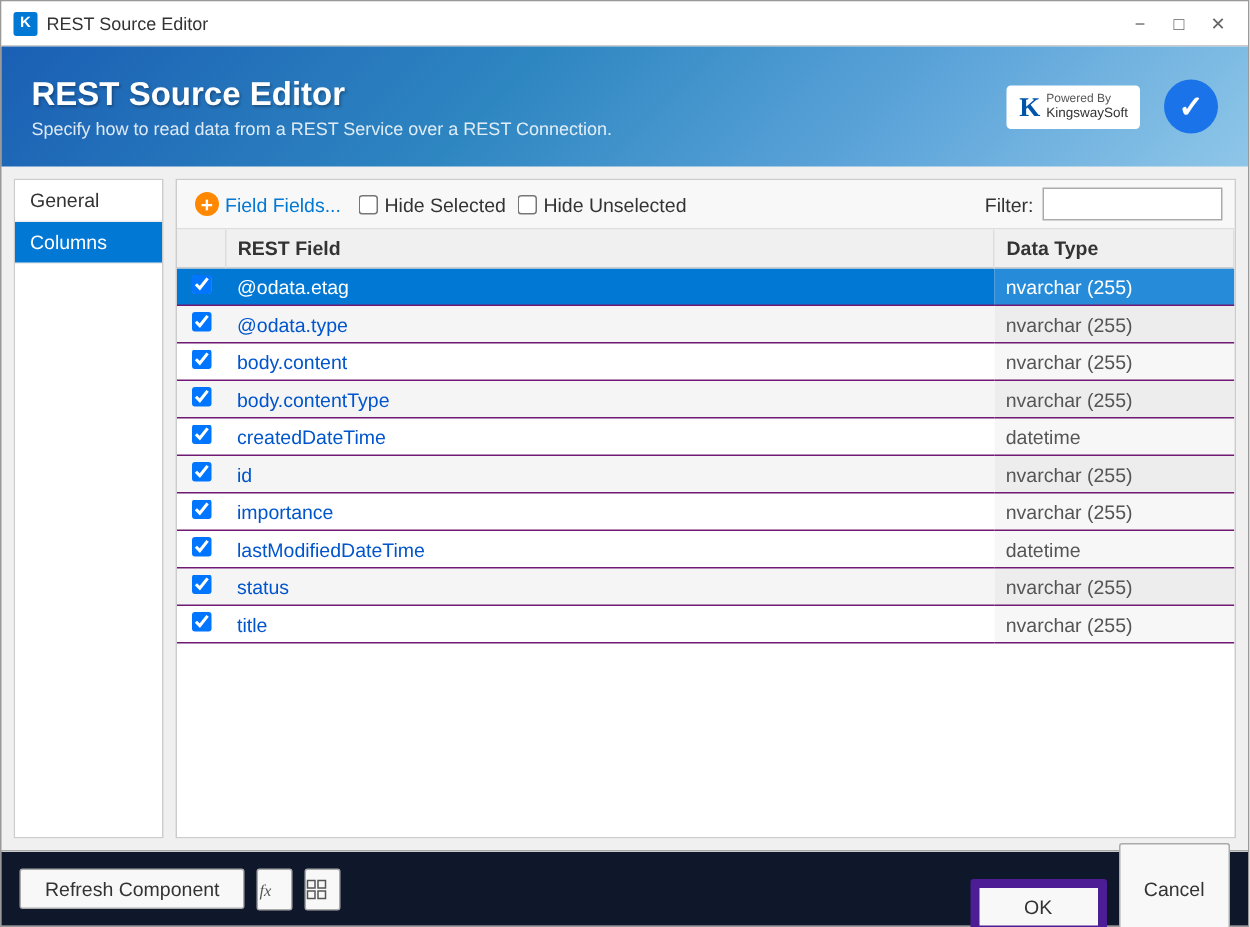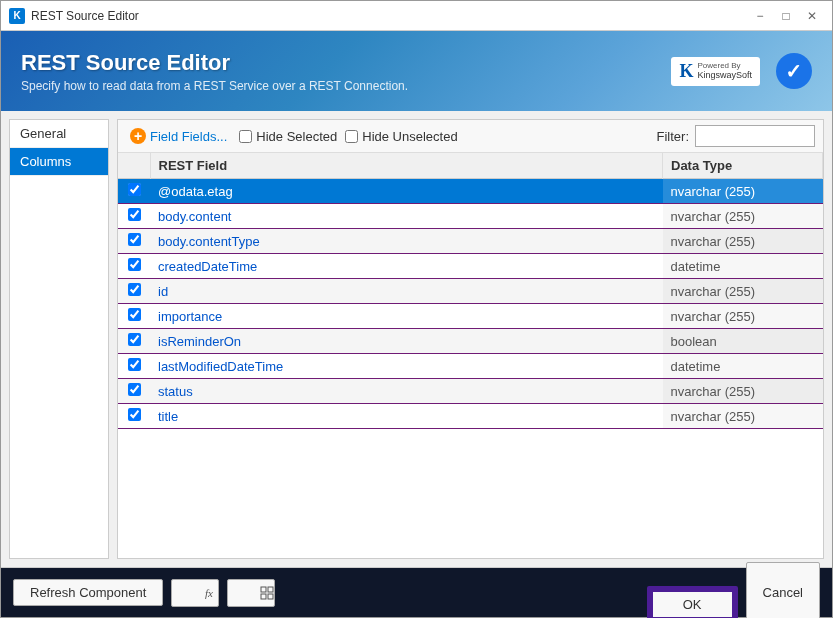--- a/index.html
+++ b/index.html
@@ -319,28 +319,28 @@
     .footer-btn {
       padding: 5px 16px;
       border: 1px solid #aaa;
       background: #f8f8f8;
       cursor: pointer;
       font-size: 13px;
       color: #333;
       border-radius: 2px;
     }
     .footer-icon-btn {
-      width: 48px;
+      width: 24px;
       height: 28px;
       border: 1px solid #aaa;
       background: #f8f8f8;
       cursor: pointer;
       display: flex;
       align-items: center;
-      justify-content: flex-end;
+      justify-content: flex-start;
       border-radius: 2px;
     }
     .footer-right {
       margin-left: auto;
       display: flex;
       gap: 8px;
     }
     .ok-btn {
       padding: 5px 30px;
       border: 6px solid #4c1d95;
@@ -440,20 +440,25 @@
                   <span>Data Type</span>
                 </th>
               </tr>
             </thead>
             <tbody id="table-body">
             <tr class="selected">
                   <td class="check-cell"><input type="checkbox" checked="" style=""></td>
                   <td style="color: white;">@odata.etag</td>
                   <td class="data-type-cell">nvarchar (255)</td>
                 </tr>
+                <tr class="alt-bg">
+                  <td class="check-cell"><input type="checkbox" checked="" style=""></td>
+                  <td style="color: rgb(0, 85, 204);">@odata.type</td>
+                  <td class="data-type-cell">nvarchar (255)</td>
+                </tr>
                 <tr>
                   <td class="check-cell"><input type="checkbox" checked="" style=""></td>
                   <td style="color: rgb(0, 85, 204);">body.content</td>
                   <td class="data-type-cell">nvarchar (255)</td>
                 </tr>
                 <tr class="alt-bg">
                   <td class="check-cell"><input type="checkbox" checked="" style=""></td>
                   <td style="color: rgb(0, 85, 204);">body.contentType</td>
                   <td class="data-type-cell">nvarchar (255)</td>
                 </tr>
@@ -464,25 +469,20 @@
                 </tr>
                 <tr class="alt-bg">
                   <td class="check-cell"><input type="checkbox" checked="" style=""></td>
                   <td style="color: rgb(0, 85, 204);">id</td>
                   <td class="data-type-cell">nvarchar (255)</td>
                 </tr>
                 <tr>
                   <td class="check-cell"><input type="checkbox" checked="" style=""></td>
                   <td style="color: rgb(0, 85, 204);">importance</td>
                   <td class="data-type-cell">nvarchar (255)</td>
-                </tr>
-                <tr class="alt-bg">
-                  <td class="check-cell"><input type="checkbox" checked="" style=""></td>
-                  <td style="color: rgb(0, 85, 204);">isReminderOn</td>
-                  <td class="data-type-cell">boolean</td>
                 </tr>
                 <tr>
                   <td class="check-cell"><input type="checkbox" checked="" style=""></td>
                   <td style="color: rgb(0, 85, 204); margin-left: 20px;">lastModifiedDateTime</td>
                   <td class="data-type-cell">datetime</td>
                 </tr>
                 <tr class="alt-bg">
                   <td class="check-cell"><input type="checkbox" checked="" style=""></td>
                   <td style="color: rgb(0, 85, 204);">status</td>
                   <td class="data-type-cell">nvarchar (255)</td>

